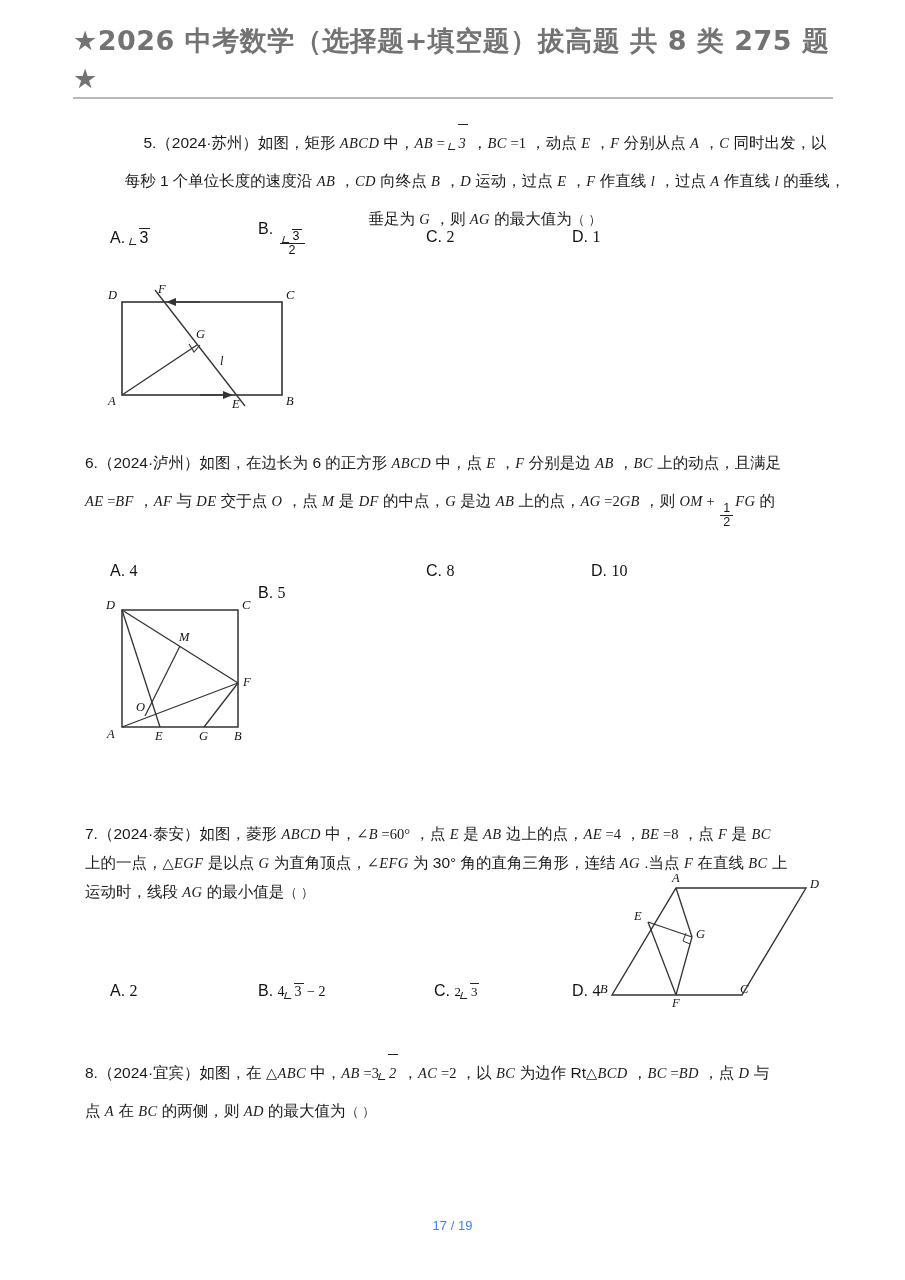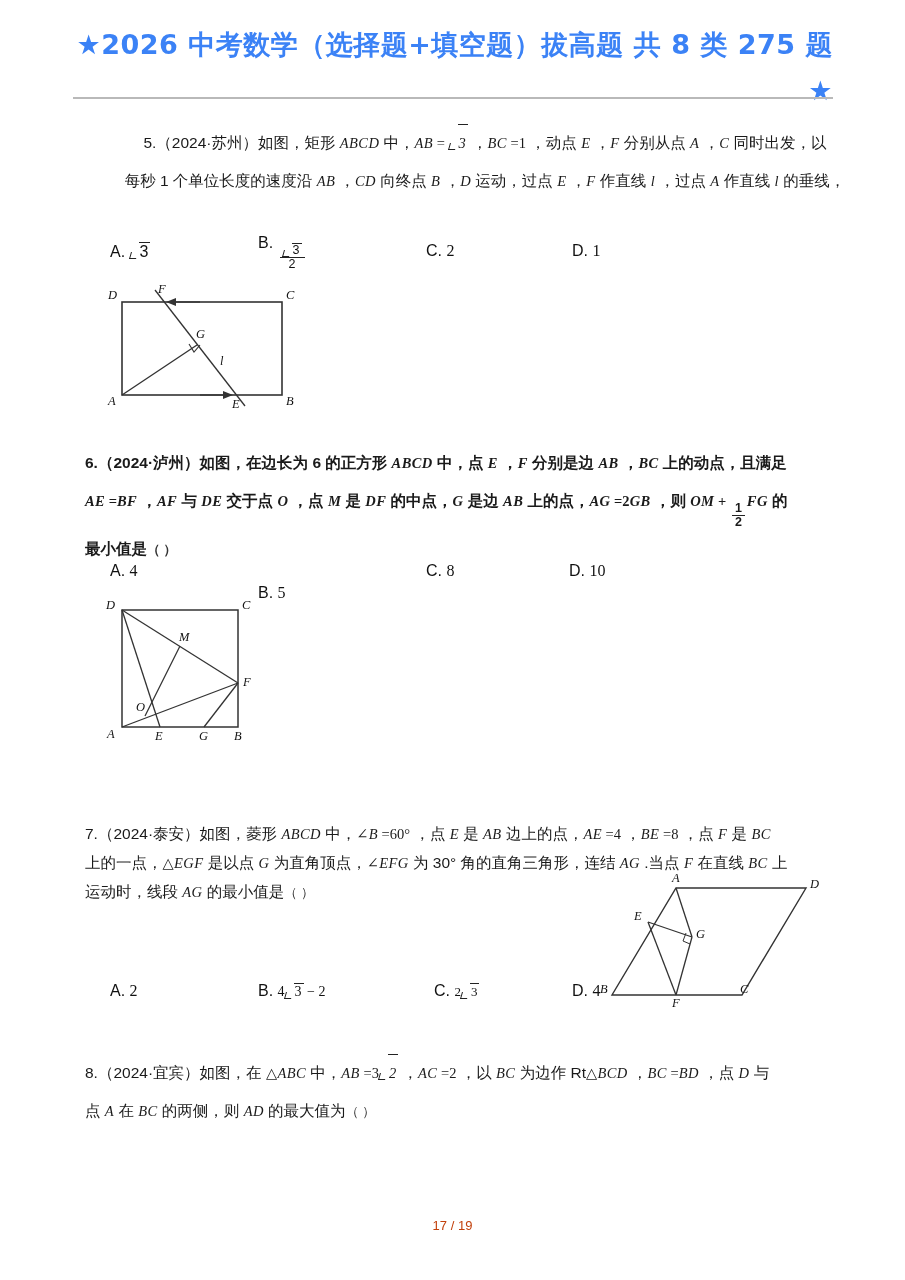--- a/index.html
+++ b/index.html
@@ -13,27 +13,27 @@
     font-family: "Liberation Serif", "DejaVu Serif", serif;
     color: #111111;
     overflow: hidden;
   }
   .page { position: relative; width: 905px; height: 1280px; }
 
   
   .title {
     position: absolute;
     left: 73px; top: 22px; width: 760px;
-    text-align: right;
+    text-align: left;
     font-family: "DejaVu Sans", "Liberation Sans", sans-serif;
     font-weight: bold;
     font-size: 27px;
-    line-height: 46px;
+    line-height: 38px;
     letter-spacing: .5px;
-    color: #3b82f6;
+    color: #737373;
   }
   .title-rule {
     position: absolute;
     left: 73px; top: 97px; width: 760px; height: 2px;
     background: #b9b9b9;
   }
 
   
   .qblock { position: absolute; left: 85px; width: 800px; }
   .qline {
@@ -106,41 +106,44 @@
     fill: #111;
   }
 
   
   .footer {
     position: absolute;
     left: 0; top: 1218px; width: 905px;
     text-align: center;
     font-family: "Liberation Sans", "DejaVu Sans", sans-serif;
     font-size: 13px;
-    color: #c2410c;
+    color: #3b82f6;
   }
 </style>
 </head>
 <body>
 
 <div class="page">
 
   <div class="title">★2026 中考数学（选择题+填空题）拔高题 共 8 类 275 题★</div>
   <div class="title-rule"></div>
 
   <div class="qblock" style="top:124px;text-align:center;">
     <div class="qline">
       <span class="cn">5.（2024·苏州）如图，矩形 </span><span class="mi">ABCD</span><span class="cn"> 中，</span><span class="mi">AB</span><span class="mn"> = </span><span class="sqrt"><span class="rad mn">3</span></span><span class="cn"> ，</span><span class="mi">BC</span><span class="mn"> =1</span><span class="cn"> ，动点 </span><span class="mi">E</span><span class="cn"> ，</span><span class="mi">F</span><span class="cn"> 分别从点 </span><span class="mi">A</span><span class="cn"> ，</span><span class="mi">C</span><span class="cn"> 同时出发，以</span>
     </div>
     <div class="qline">
       <span class="cn">每秒 1 个单位长度的速度沿 </span><span class="mi">AB</span><span class="cn"> ，</span><span class="mi">CD</span><span class="cn"> 向终点 </span><span class="mi">B</span><span class="cn"> ，</span><span class="mi">D</span><span class="cn"> 运动，过点 </span><span class="mi">E</span><span class="cn"> ，</span><span class="mi">F</span><span class="cn"> 作直线 </span><span class="mi">l</span><span class="cn"> ，过点 </span><span class="mi">A</span><span class="cn"> 作直线 </span><span class="mi">l</span><span class="cn"> 的垂线，</span>
     </div>
-  </div>
-
-  <div class="options" style="top:242px; height:40px;">
+    <div class="qline">
+      <span class="cn">垂足为 </span><span class="mi">G</span><span class="cn"> ，则 </span><span class="mi">AG</span><span class="cn"> 的最大值为</span><span class="paren">（    ）</span>
+    </div>
+  </div>
+
+  <div class="options" style="top:228px; height:40px;">
     <div class="opt" style="left:0px;">
       <span>A.</span>
       <span class="sqrt"><span class="rad" style="font-style:normal;">3</span></span>
     </div>
     <div class="opt" style="left:148px; top:-8px;">
       <span>B.</span>
       <span class="frac">
         <span class="num"><span class="sqrt"><span class="rad" style="font-style:normal;">3</span></span></span>
         <span class="den">2</span>
       </span>
@@ -176,49 +179,46 @@
       <text class="lbl" x="58" y="11">F</text>
       <text class="lbl" x="186" y="17">C</text>
       <text class="lbl" x="96" y="56">G</text>
       <text class="lbl" x="120" y="83">l</text>
       <text class="lbl" x="8" y="123">A</text>
       <text class="lbl" x="132" y="126">E</text>
       <text class="lbl" x="186" y="123">B</text>
     </svg>
   </div>
 
-  <div class="qblock" style="top:444px;font-weight:bold;">
+  <div class="qblock" style="top:444px;">
     <div class="qline">
       <span class="cn">6.（2024·泸州）如图，在边长为 6 的正方形 </span><span class="mi">ABCD</span><span class="cn"> 中，点 </span><span class="mi">E</span><span class="cn"> ，</span><span class="mi">F</span><span class="cn"> 分别是边 </span><span class="mi">AB</span><span class="cn"> ，</span><span class="mi">BC</span><span class="cn"> 上的动点，且满足</span>
     </div>
     <div class="qline">
       <span class="mi">AE</span><span class="mn"> =</span><span class="mi">BF</span><span class="cn"> ，</span><span class="mi">AF</span><span class="cn"> 与 </span><span class="mi">DE</span><span class="cn"> 交于点 </span><span class="mi">O</span><span class="cn"> ，点 </span><span class="mi">M</span><span class="cn"> 是 </span><span class="mi">DF</span><span class="cn"> 的中点，</span><span class="mi">G</span><span class="cn"> 是边 </span><span class="mi">AB</span><span class="cn"> 上的点，</span><span class="mi">AG</span><span class="mn"> =2</span><span class="mi">GB</span><span class="cn"> ，则 </span><span class="mi">OM</span><span class="mn"> + </span><span class="frac">
           <span class="num">1</span>
           <span class="den">2</span>
         </span><span class="mi">FG</span><span class="cn"> 的</span>
     </div>
-    <div class="qline">
-      <span class="cn">最小值是</span><span class="paren">（    ）</span>
-    </div>
   </div>
 
   <div class="options" style="top:562px; height:36px;">
     <div class="opt" style="left:0px;">
       <span>A.</span>
       <span class="valn">4</span>
     </div>
     <div class="opt" style="left:148px;margin-top:22px;">
       <span>B.</span>
       <span class="valn">5</span>
     </div>
     <div class="opt" style="left:316px;">
       <span>C.</span>
       <span class="valn">8</span>
     </div>
-    <div class="opt" style="left:459px;">
+    <div class="opt" style="left:481px;">
       <span>D.</span>
       <span class="valn">10</span>
     </div>
   </div>
 
   <div class="figure" style="left:100px; top:598px;">
     <svg width="175" height="150" viewBox="0 0 175 150">
 
       <rect x="22" y="12" width="116" height="117" fill="none" stroke="#333" stroke-width="1.5"></rect>
 

